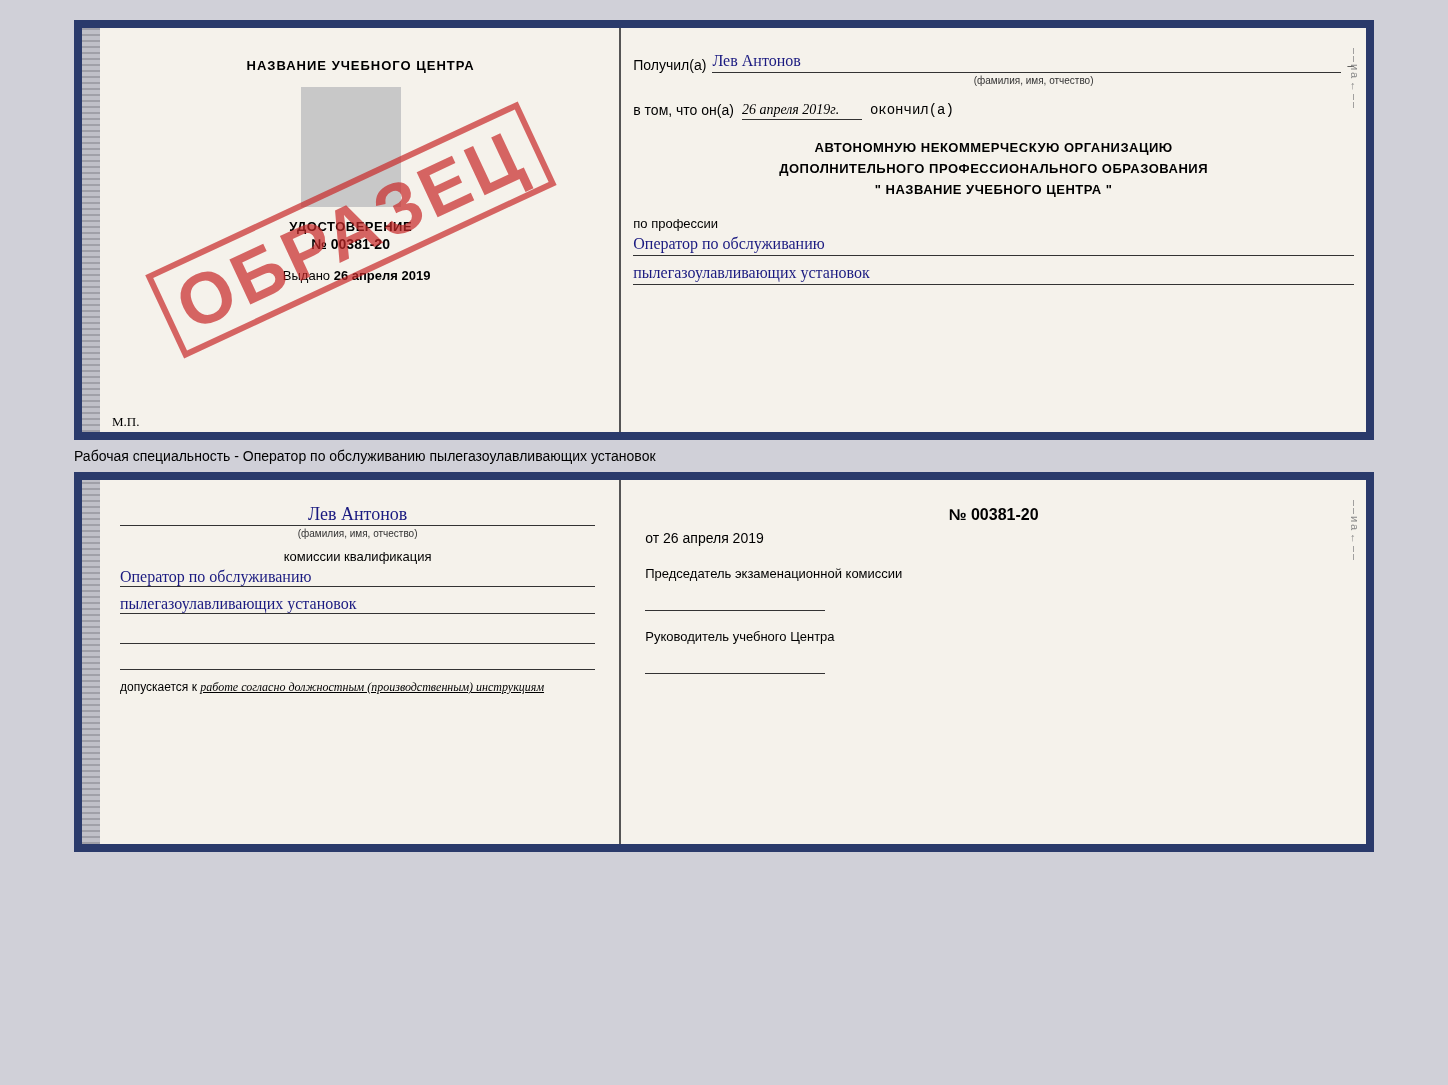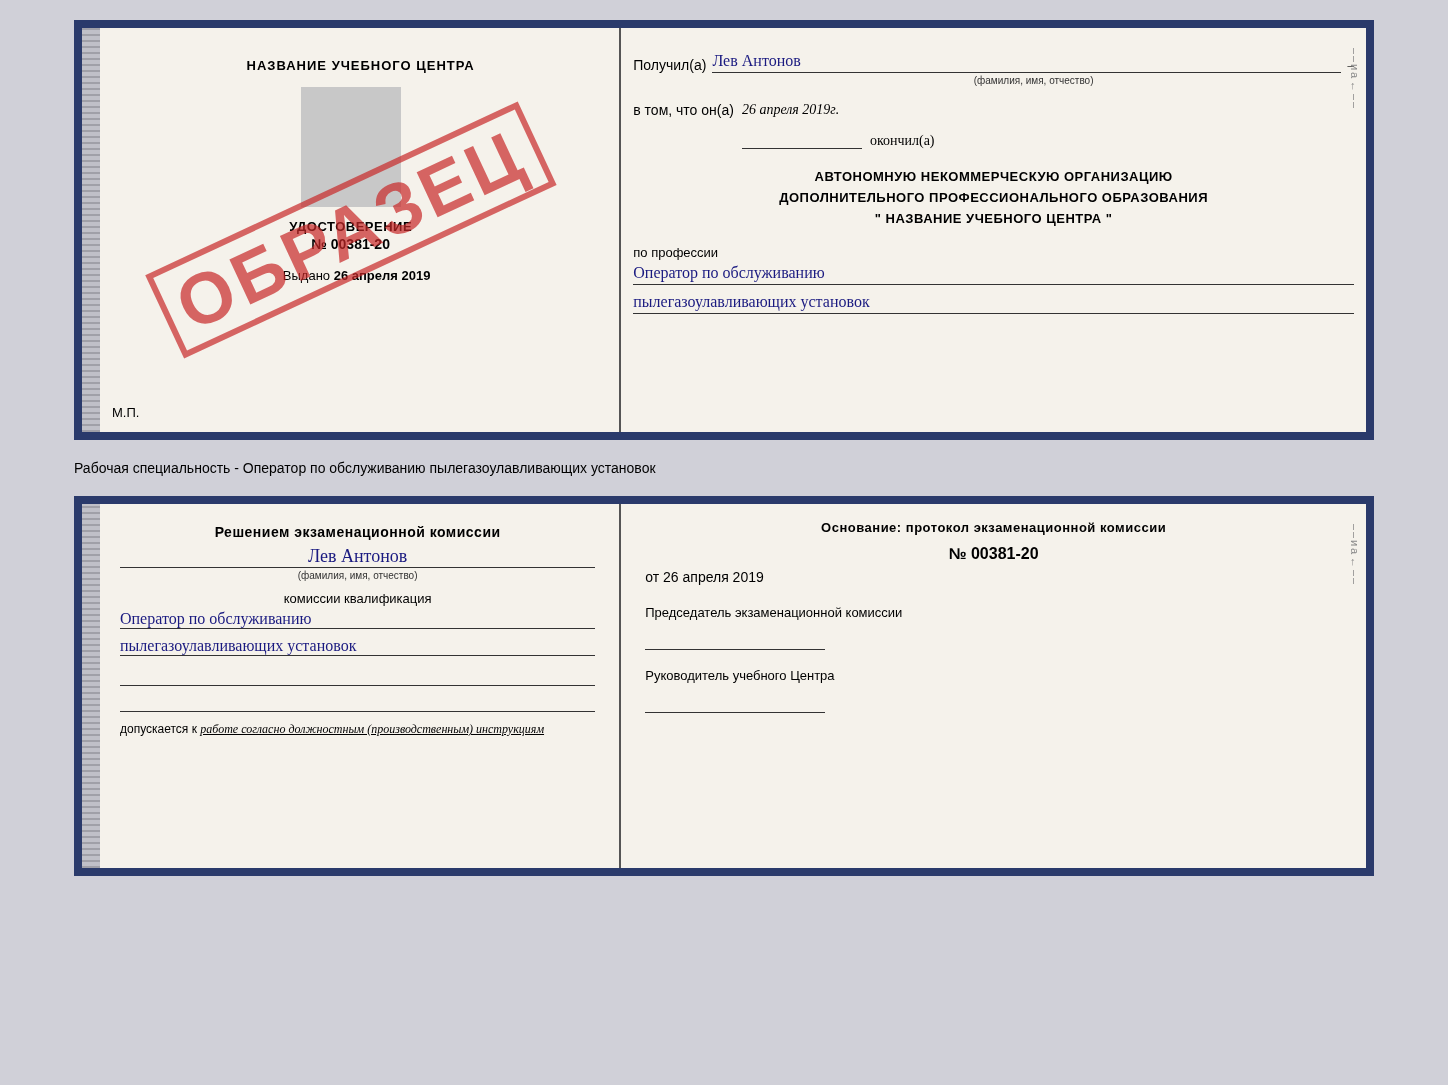--- a/index.html
+++ b/index.html
@@ -11,21 +11,20 @@
       align-items: center;
       padding: 20px;
       min-height: 1085px;
       width: 1448px;
     }
 
     .document-container {
       display: flex;
       flex-direction: column;
       align-items: center;
-      gap: 12px;
       width: 1300px;
     }
 
     
     .certificate-top {
       display: flex;
       width: 100%;
       background: #f5f2eb;
       border: 8px solid #2a3a6b;
       position: relative;
@@ -91,24 +90,24 @@
       margin-top: 16px;
       text-align: center;
     }
 
     .vydano-date {
       font-weight: bold;
     }
 
     .mp-label {
       position: absolute;
-      bottom: 12px;
+      bottom: 2px;
       left: 26px;
       font-size: 13px;
-      font-family: Liberation Sans, sans-serif;
+      font-family: Liberation Serif, serif;
     }
 
     
     .obrazec-stamp {
       position: absolute;
       top: 50%;
       left: 50%;
       transform: translate(-50%, -50%) rotate(-25deg);
       font-size: 72px;
       font-weight: bold;
@@ -175,22 +174,21 @@
     .vtom-date {
       font-style: italic;
       font-size: 14px;
       border-bottom: 1px solid #333;
       padding-bottom: 1px;
       min-width: 120px;
     }
 
     .okonchil-label {
       font-size: 14px;
-      font-family: Liberation Serif, serif;
-      margin-top: 31px;
+      font-family: Liberation Mono, monospace;
     }
 
     .org-block {
       margin-top: 18px;
       font-size: 13px;
       font-family: Arial, sans-serif;
       font-weight: bold;
       text-align: center;
       letter-spacing: 0.5px;
       line-height: 1.6;
@@ -470,42 +468,40 @@
   </div>
 
   <div class="middle-text">Рабочая специальность - Оператор по обслуживанию пылегазоулавливающих установок</div>
 
   <div class="certificate-bottom">
 
     <div class="bottom-left">
 
       <div style="position:absolute;left:0;top:0;bottom:0;width:18px;background:repeating-linear-gradient(0deg,#a0a0a8 0px,#a0a0a8 2px,#c0c0c8 2px,#c0c0c8 6px);"></div>
 
-      <div class="resheniem-title" style="margin-left:10px;">Решением экзаменационной комиссии</div>
 
       <span class="person-name-bottom" style="margin-left:10px;">Лев Антонов</span>
       <div class="fio-sub" style="text-align:center;margin-left:10px;">(фамилия, имя, отчество)</div>
 
       <div class="prisvoena-label" style="margin-left:10px;text-align:center;">комиссии квалификация</div>
 
       <span class="qualification-line1" style="margin-left:10px;">Оператор по обслуживанию</span>
       <span class="qualification-line2" style="margin-left:10px;">пылегазоулавливающих установок</span>
 
       <span class="empty-line" style="margin-left:10px;"></span>
       <span class="empty-line" style="margin-left:10px;margin-top:8px;"></span>
 
       <div class="dopuskaetsya" style="margin-left:10px;">
         <span>допускается к</span>
         <span class="dopuskaetsya-value">работе согласно должностным (производственным) инструкциям</span>
       </div>
     </div>
 
     <div class="bottom-right">
 
-      <div class="osnование-block">Основание: протокол экзаменационной комиссии</div>
 
       <div class="protocol-num">№  00381-20</div>
 
       <div class="ot-line">
         <span>от</span>
         <span>26 апреля 2019</span>
       </div>
 
       <div class="predsedatel-label">Председатель экзаменационной комиссии</div>
       <span class="sig-line"></span>

